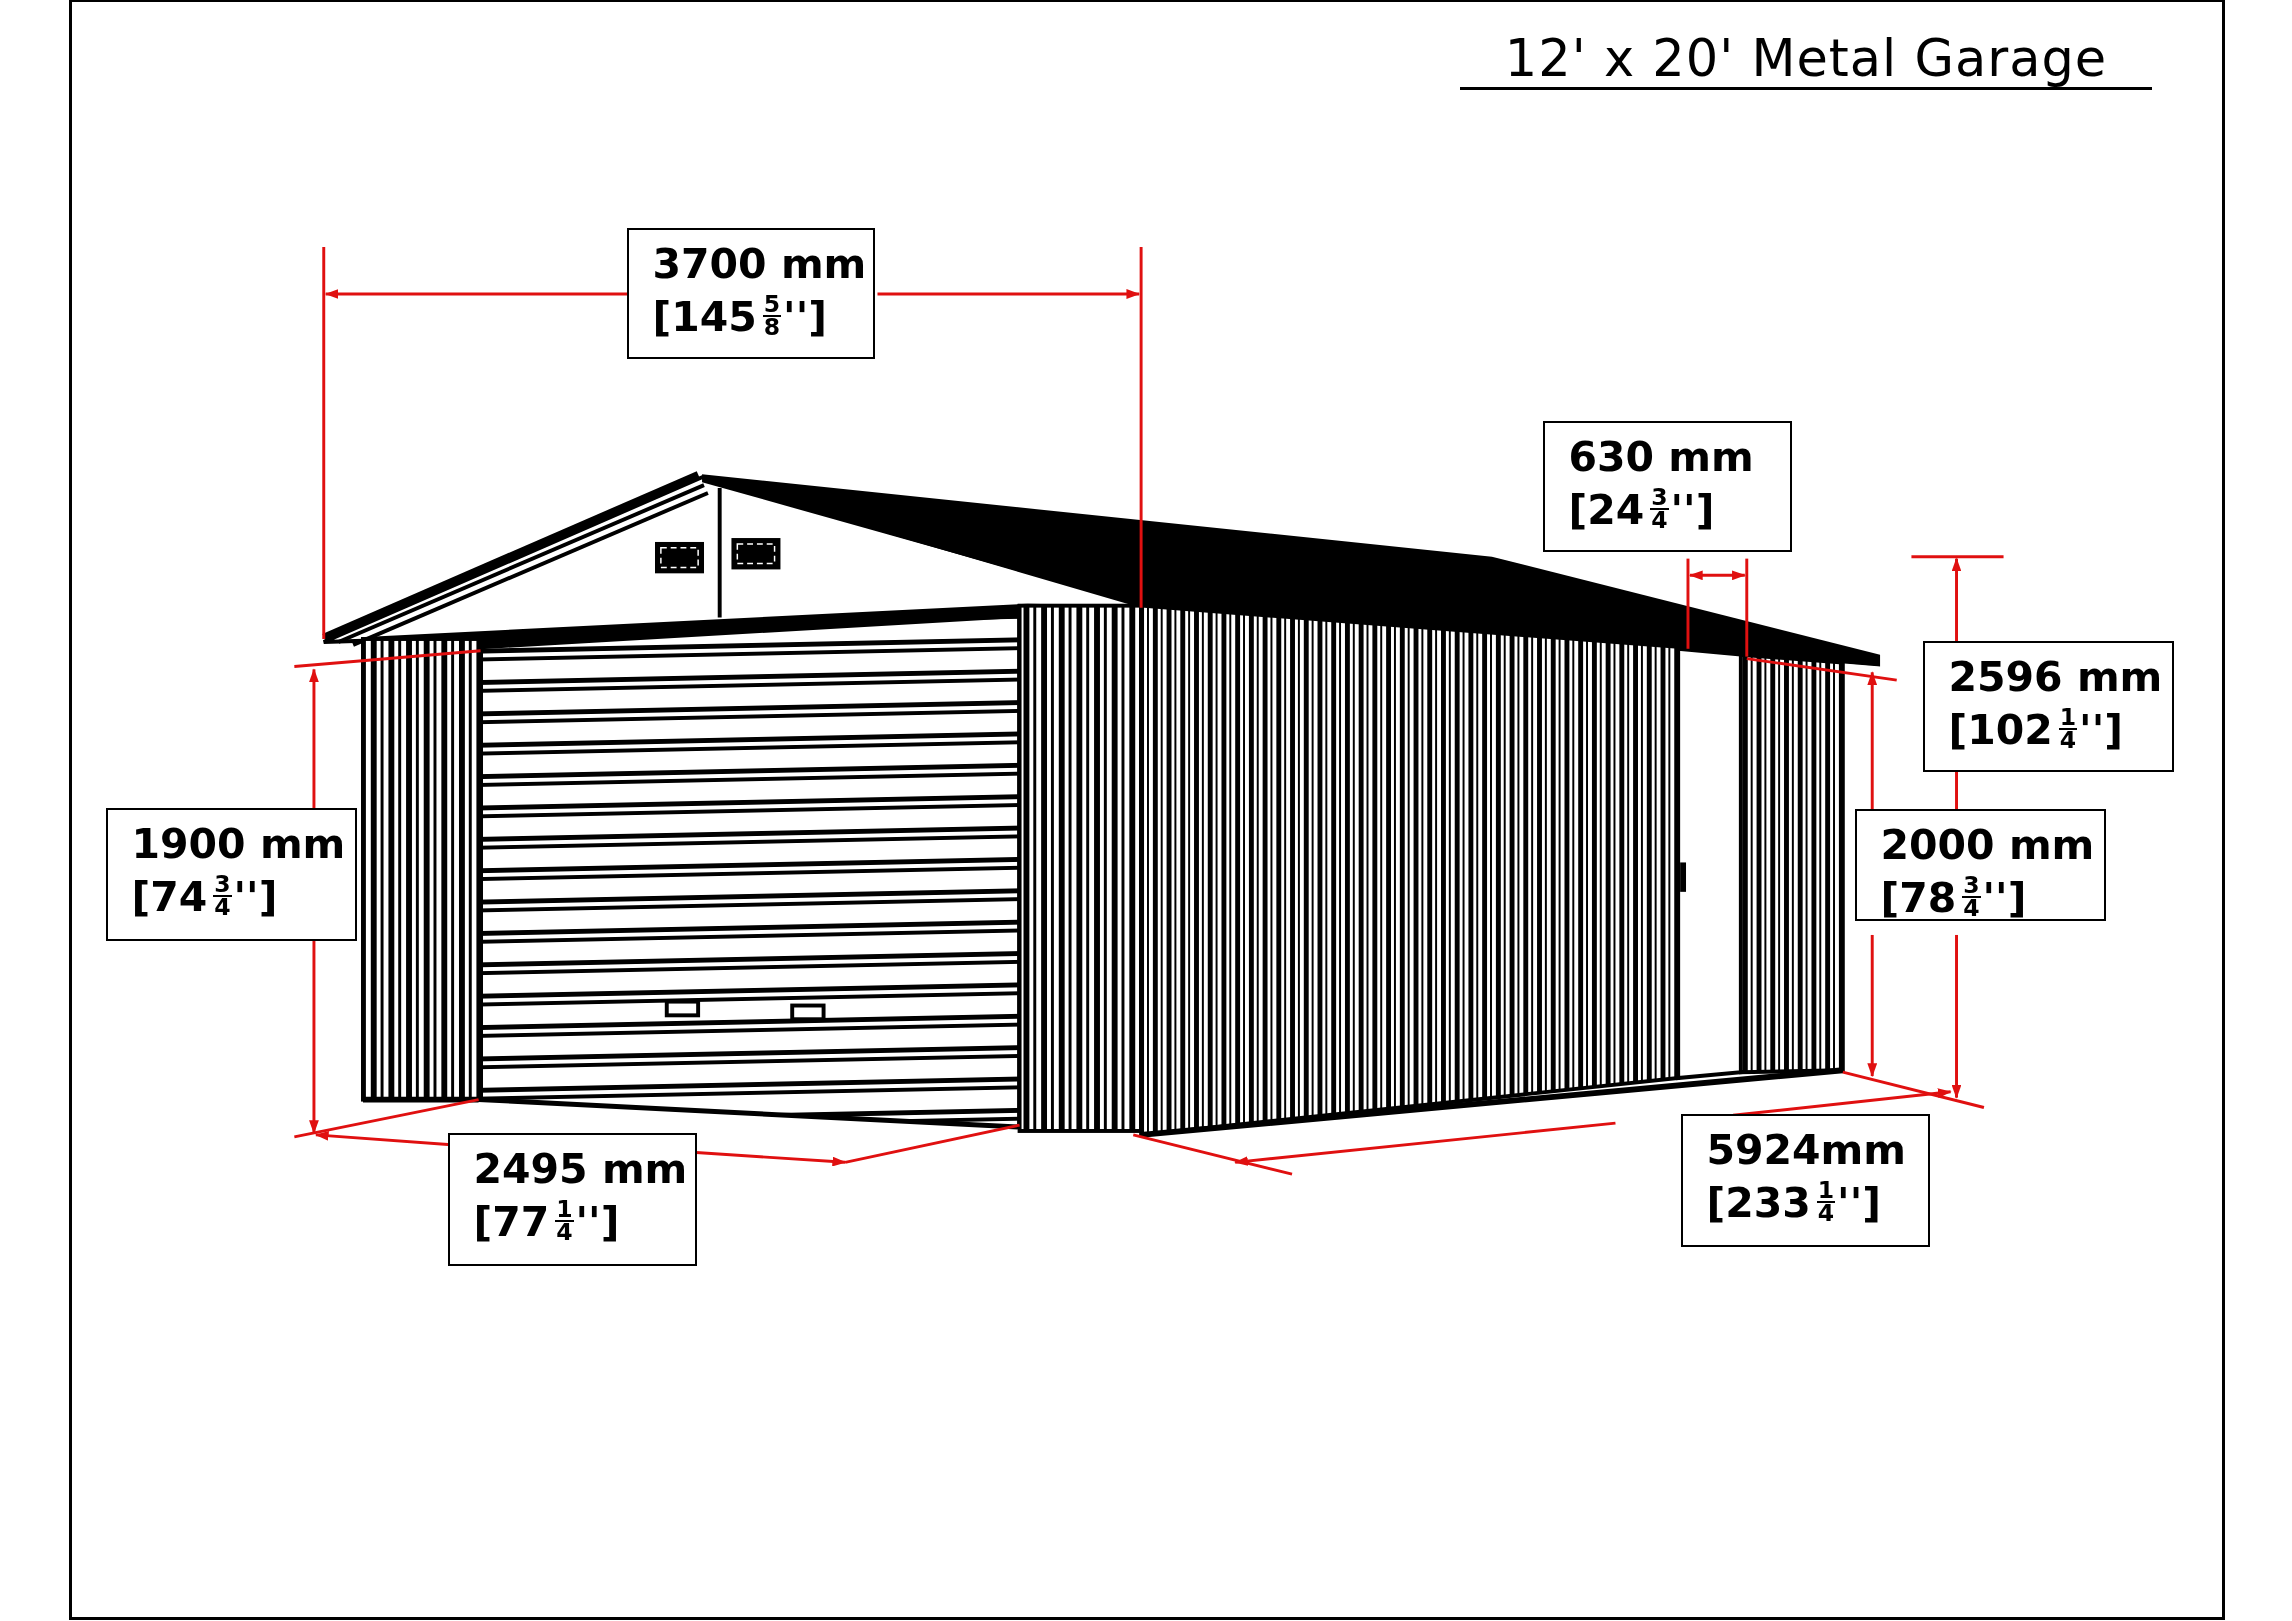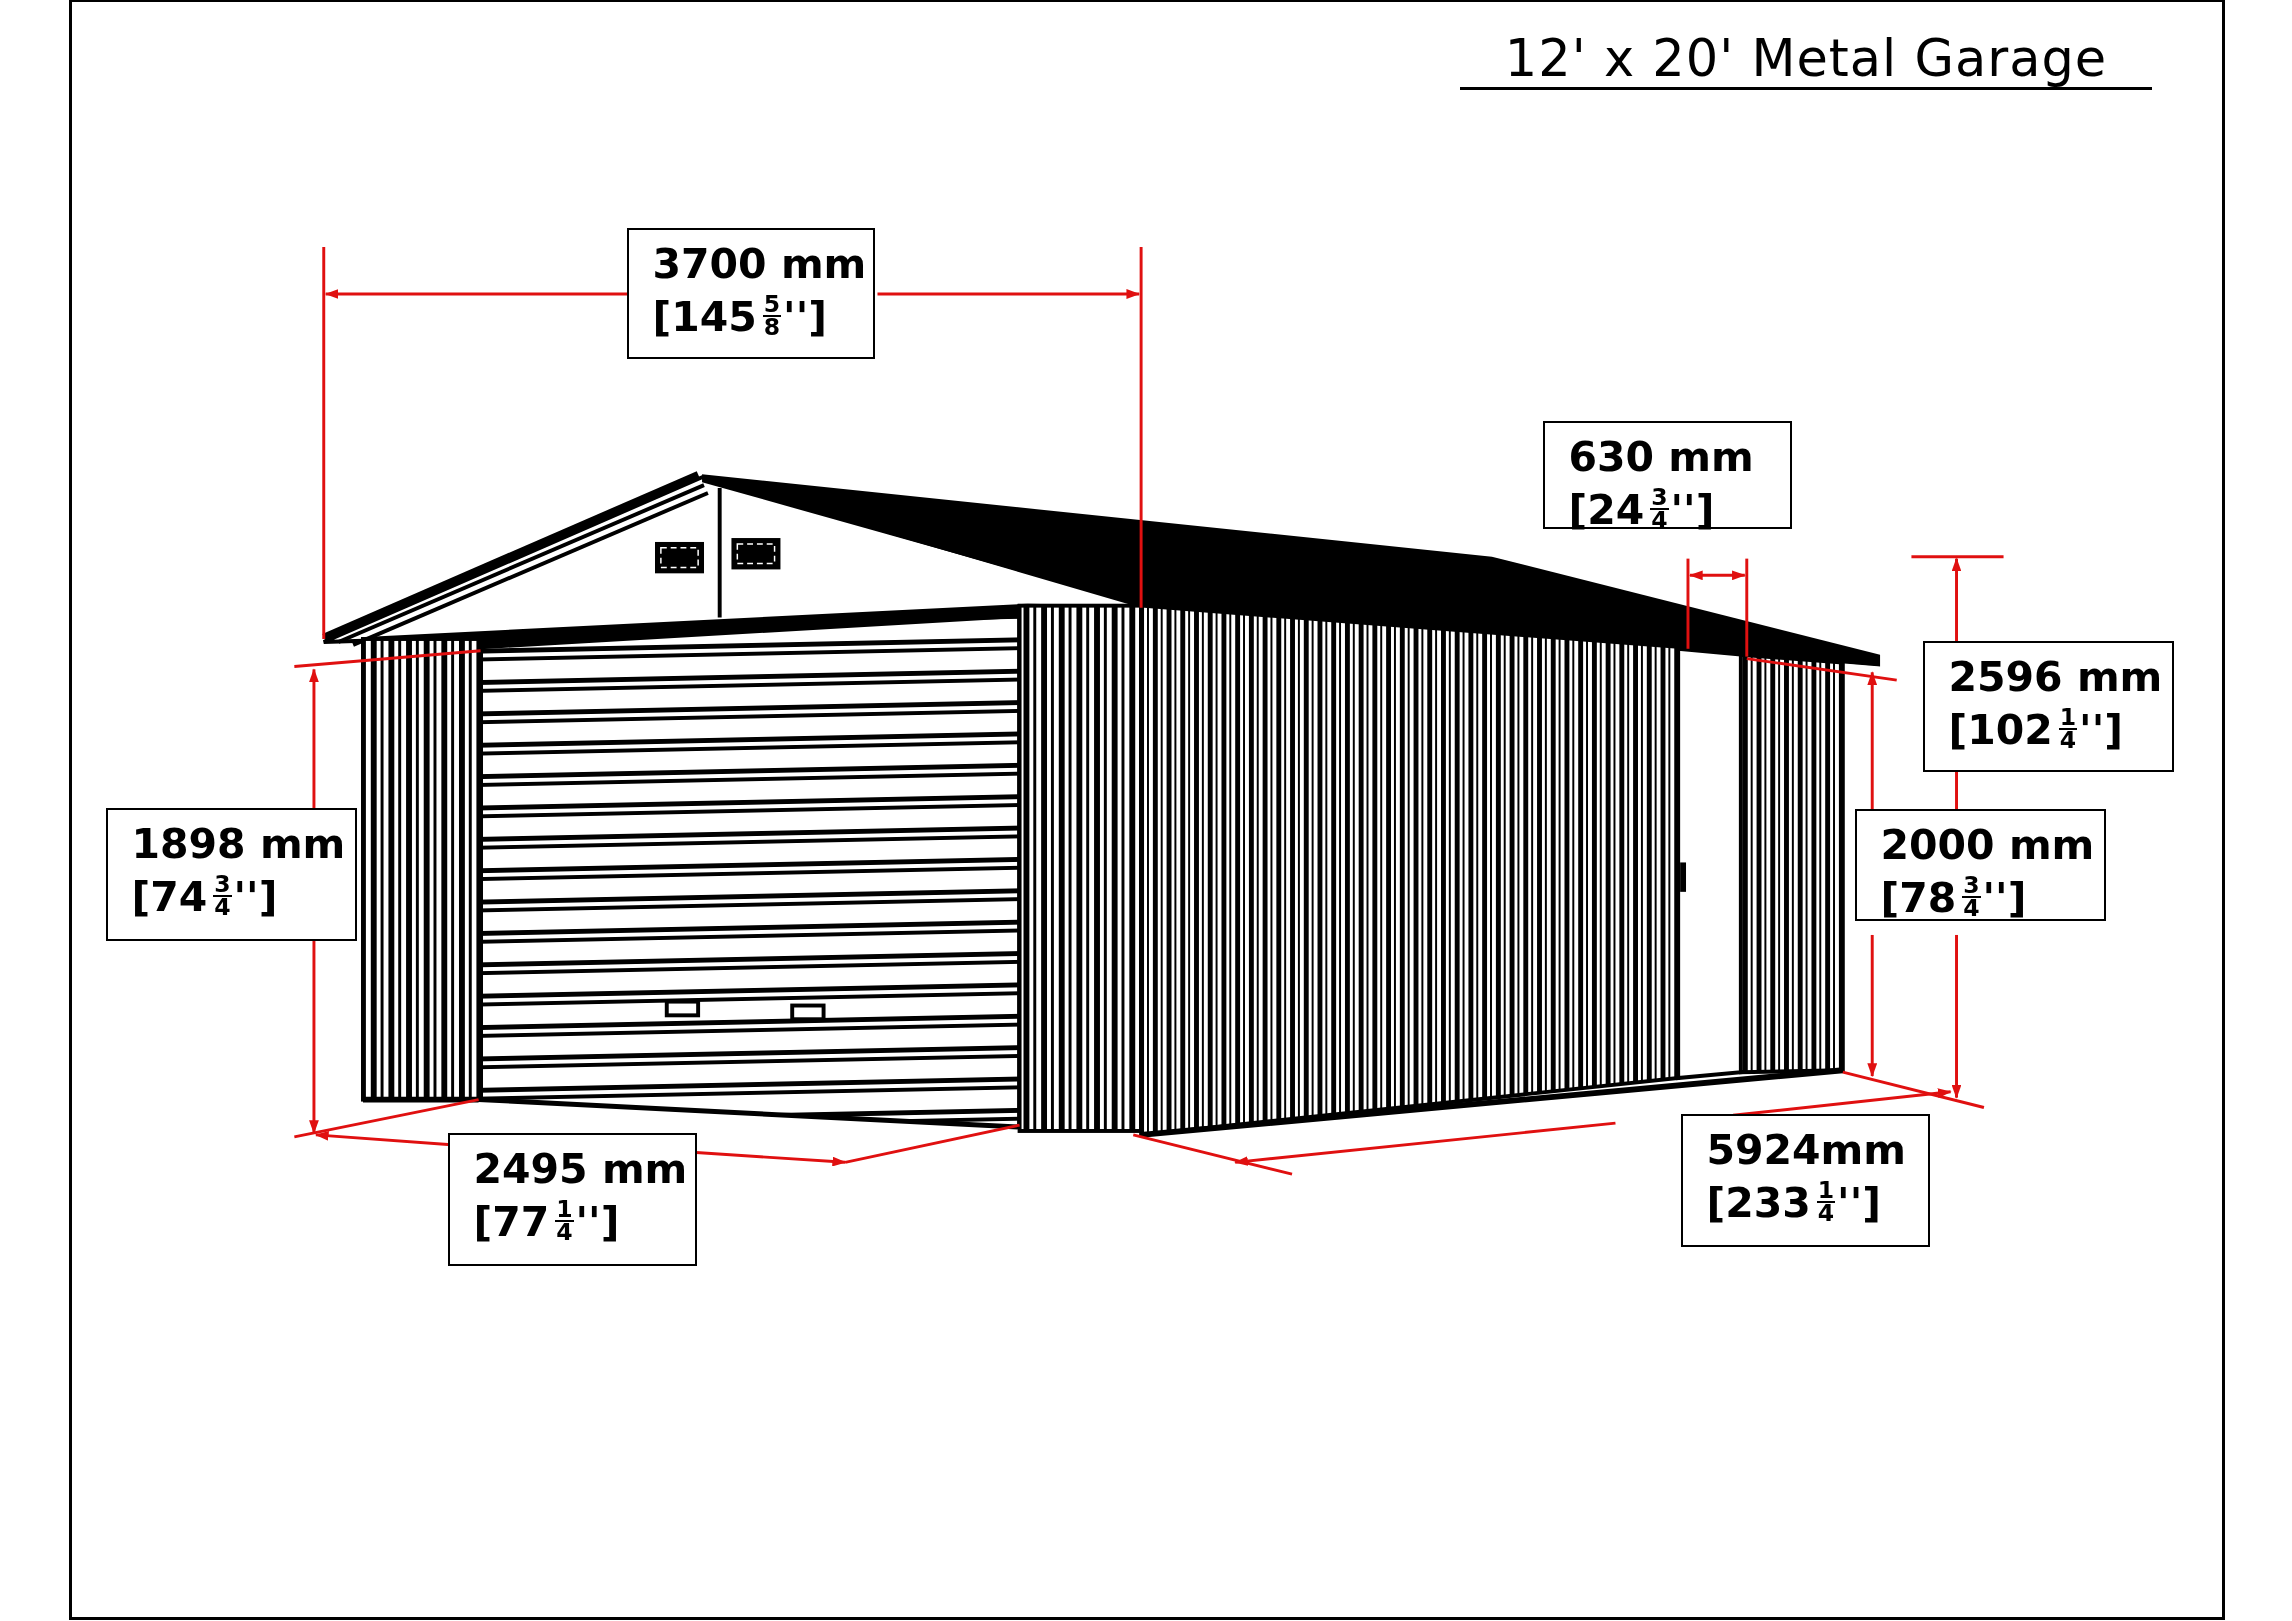--- a/index.html
+++ b/index.html
@@ -130,21 +130,21 @@
   </g>
 </svg>
 
 <div class="dim-box" style="left:627px;top:228px;width:248px;height:131px;">
   <div class="mm">3700 mm</div>
   <div class="inch">
     <span>[</span><span>145</span><span class="frac"><span class="num">5</span><span class="den">8</span></span><span>'']</span>
   </div>
 </div>
 
-<div class="dim-box" style="left:1543px;top:421px;width:249px;height:108px;">
+<div class="dim-box" style="left:1543px;top:421px;width:249px;height:131px;">
   <div class="mm">630 mm</div>
   <div class="inch">
     <span>[</span><span>24</span><span class="frac"><span class="num">3</span><span class="den">4</span></span><span>'']</span>
   </div>
 </div>
 
 <div class="dim-box" style="left:1923px;top:641px;width:251px;height:131px;">
   <div class="mm">2596 mm</div>
   <div class="inch">
     <span>[</span><span>102</span><span class="frac"><span class="num">1</span><span class="den">4</span></span><span>'']</span>
@@ -152,21 +152,21 @@
 </div>
 
 <div class="dim-box" style="left:1855px;top:809px;width:251px;height:112px;">
   <div class="mm">2000 mm</div>
   <div class="inch">
     <span>[</span><span>78</span><span class="frac"><span class="num">3</span><span class="den">4</span></span><span>'']</span>
   </div>
 </div>
 
 <div class="dim-box" style="left:106px;top:808px;width:251px;height:133px;">
-  <div class="mm">1898 mm</div>
+  <div class="mm">1900 mm</div>
   <div class="inch">
     <span>[</span><span>74</span><span class="frac"><span class="num">3</span><span class="den">4</span></span><span>'']</span>
   </div>
 </div>
 
 <div class="dim-box" style="left:448px;top:1121px;width:249px;height:133px;margin-top:12px;">
   <div class="mm">2495 mm</div>
   <div class="inch">
     <span>[</span><span>77</span><span class="frac"><span class="num">1</span><span class="den">4</span></span><span>'']</span>
   </div>

